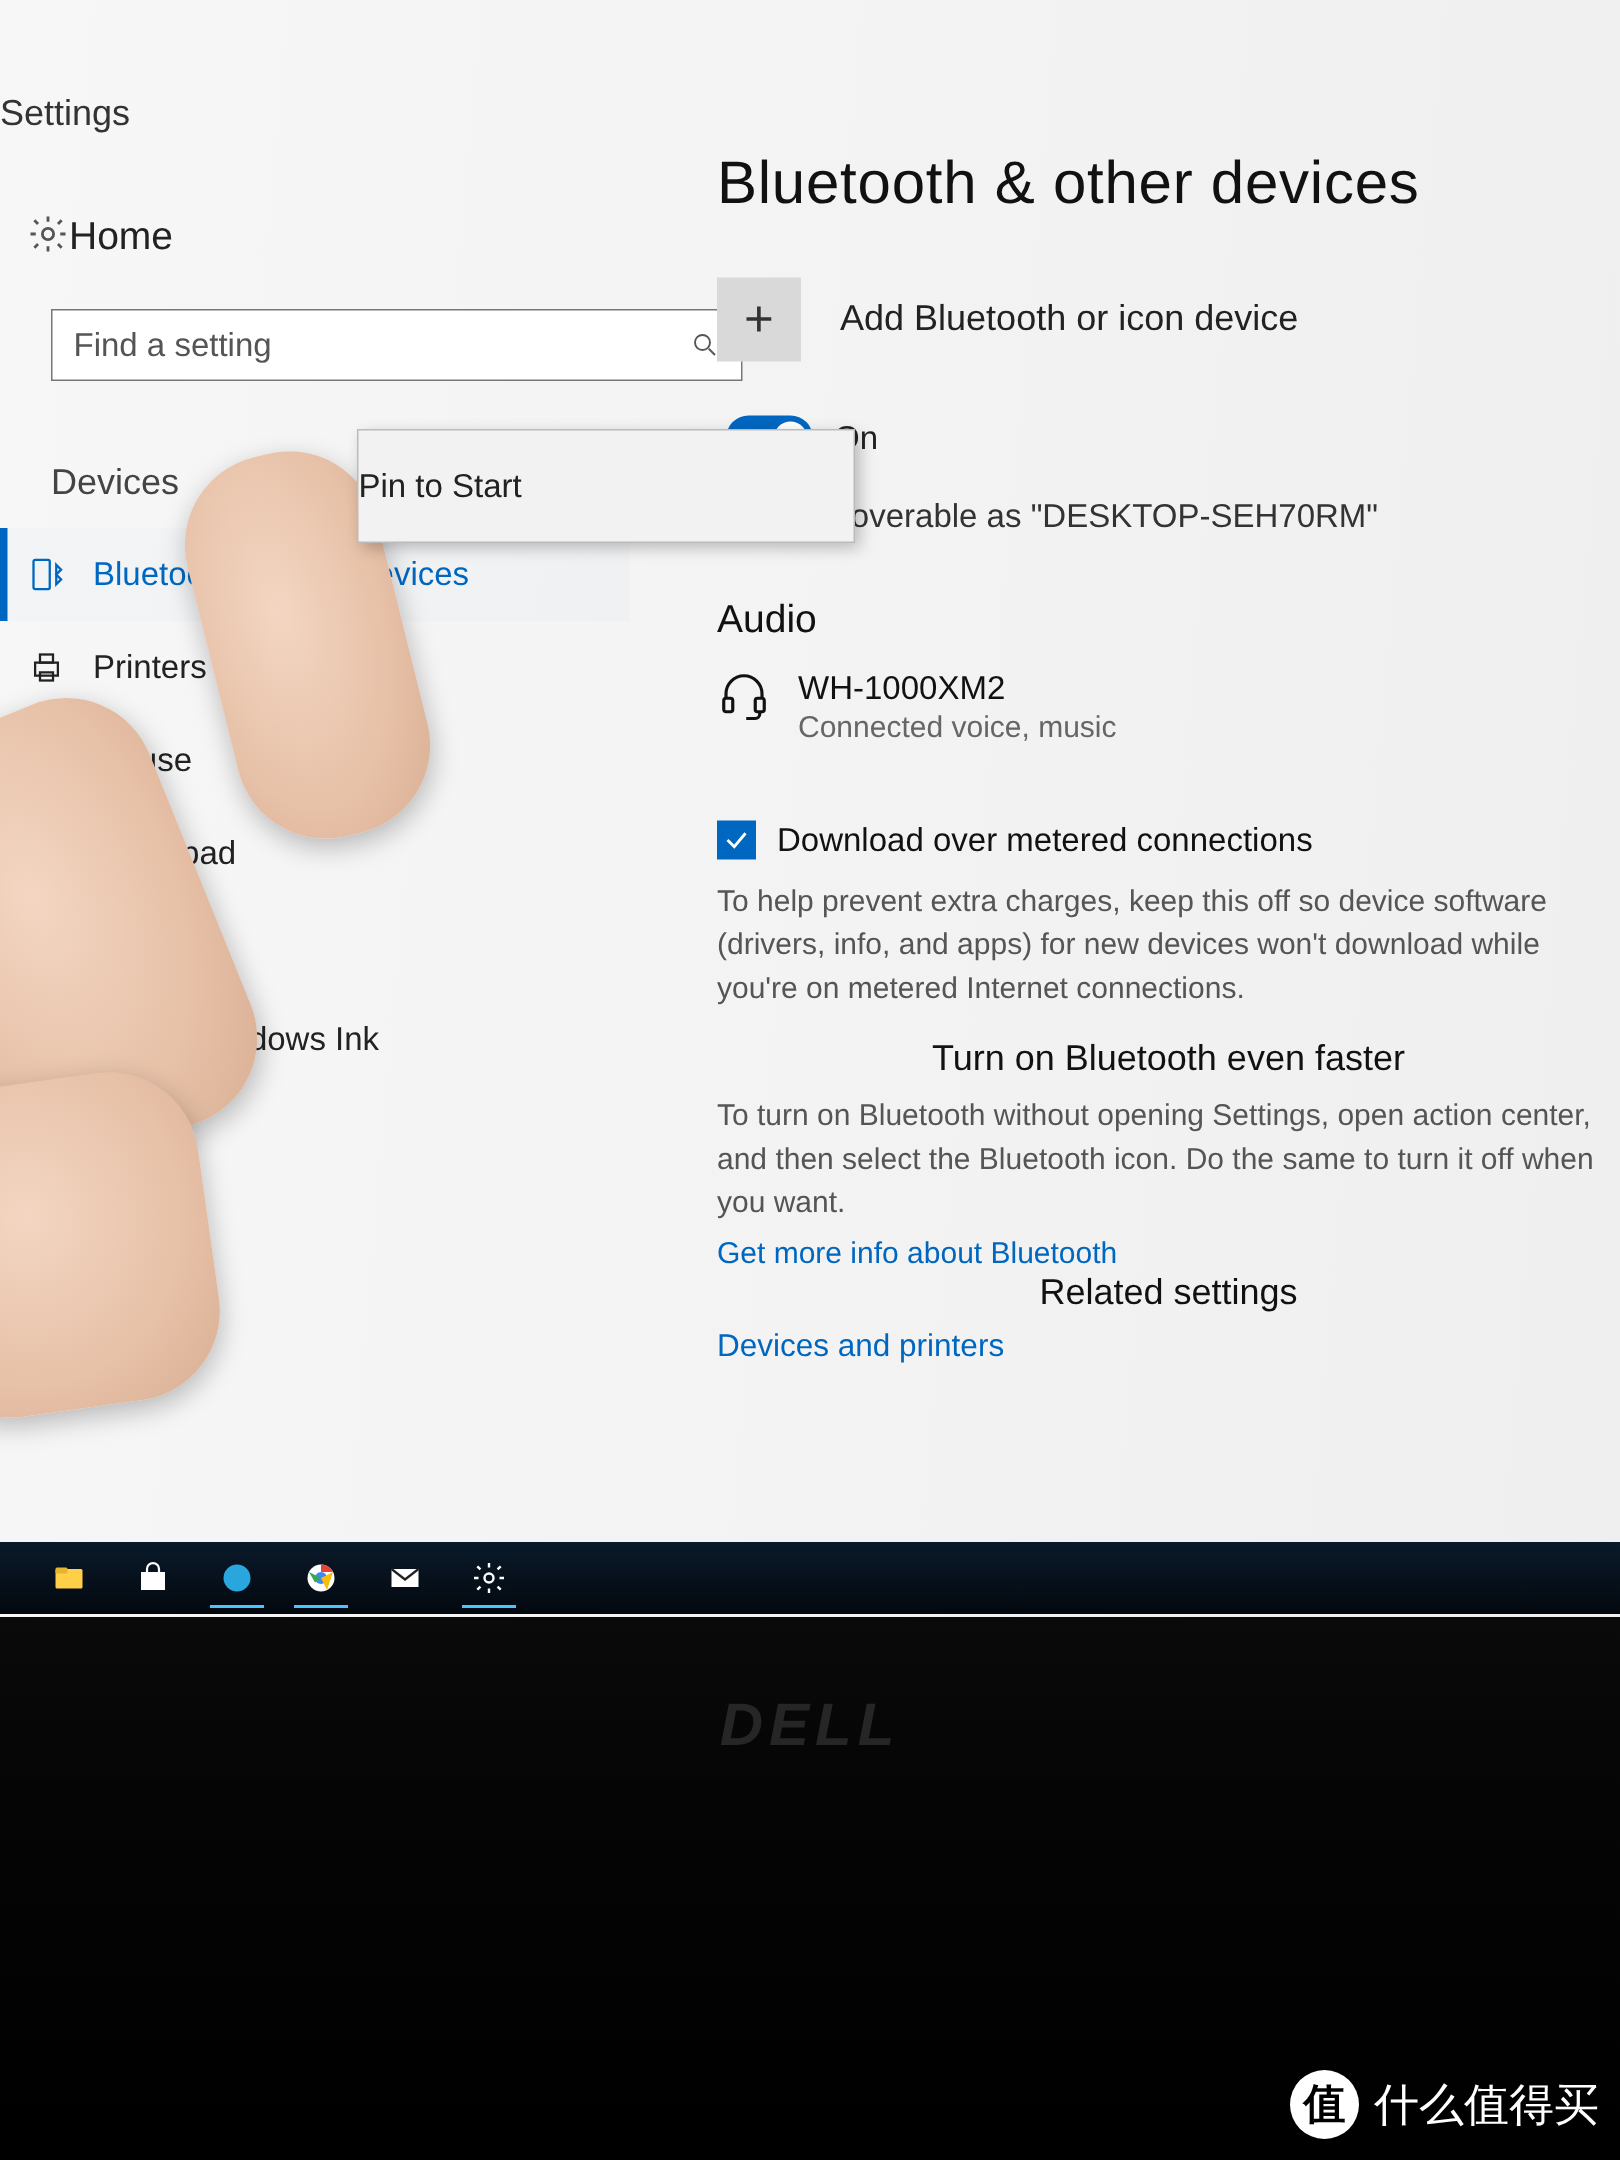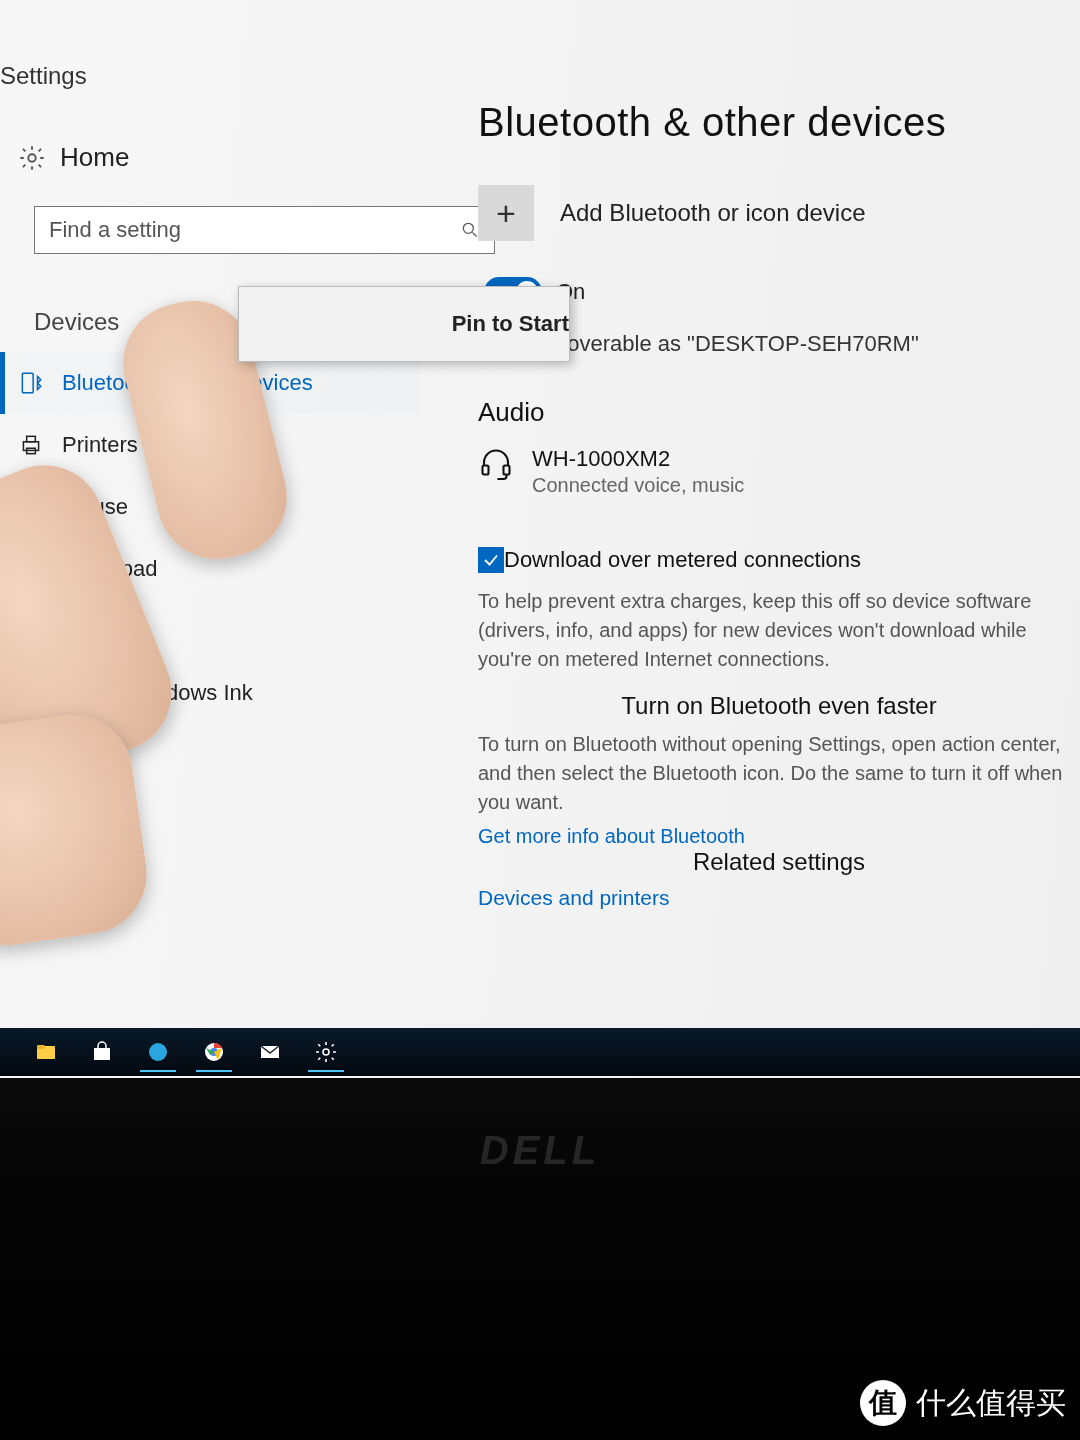--- a/index.html
+++ b/index.html
@@ -15,21 +15,21 @@
     width: 1080px; height: 1080px;
     background: linear-gradient(95deg,#f7f7f7,#efefef);
   }
   .title-small {
     position: absolute; top: 62px; left: 0px;
     font-size: 24px; color:#333;
   }
   
   .home-row {
     position:absolute; top:142px; left:18px;
-    display:flex; align-items:center; gap:14px;
+    display:flex; gap:0;
     font-size:26px; color:#222;
   }
   .gear {
     width:28px; height:28px; stroke:#555; fill:none; stroke-width:1.6;
   }
   .search-box {
     position:absolute; top:206px; left:34px;
     width:461px; height:48px;
     border:1.5px solid #777;
     background:#fff;
@@ -99,21 +99,21 @@
   .section-h {
     font-size:26px; font-weight:400; color:#111; margin-bottom:18px;
   }
   .device-row {
     display:flex; gap:18px; align-items:flex-start; margin-bottom:50px;
   }
   .device-row svg { width:36px; height:36px; stroke:#111; fill:none; stroke-width:1.4; }
   .device-name { font-size:22px; color:#111; }
   .device-status { font-size:20px; color:#666; margin-top:2px; }
   .check-row {
-    display:flex; align-items:center; margin-bottom:14px;
+    display:flex; align-items:center; gap:14px; margin-bottom:14px;
   }
   .checkbox {
     width:26px; height:26px; background:#0067c0;
     display:flex; align-items:center; justify-content:center;
   }
   .checkbox svg { width:18px; height:18px; stroke:#fff; fill:none; stroke-width:2.5; }
   .check-label { font-size:22px; color:#111; }
   .help-text {
     font-size:20px; color:#555; line-height:1.45;
     max-width:620px; margin-bottom:18px;
@@ -123,24 +123,23 @@
   }
   .link { color:#0067c0; font-size:20px; }
   .link2 { color:#0067c0; font-size:21px; margin-top:6px; display:block;}
   
   .context-menu {
     position:absolute; top:286px; left:238px;
     width:332px; height:76px;
     background:#f2f2f2;
     border:1px solid #bbb;
     box-shadow:3px 3px 10px rgba(0,0,0,0.25);
-    display:flex; align-items:center; justify-content:flex-end;
+    display:flex; align-items:center; justify-content:flex-start;
     font-size:22px; color:#222;
     z-index:50;
-    font-weight:bold;
   }
   
   .taskbar {
     position:absolute; left:0; top:1028px; width:1080px; height:48px;
     background:linear-gradient(#0a1a2a,#03080f);
     display:flex; align-items:center; gap:12px; padding-left:24px;
   }
   .tb-ico {
     width:44px; height:40px; display:flex; align-items:center; justify-content:center;
     position:relative;

